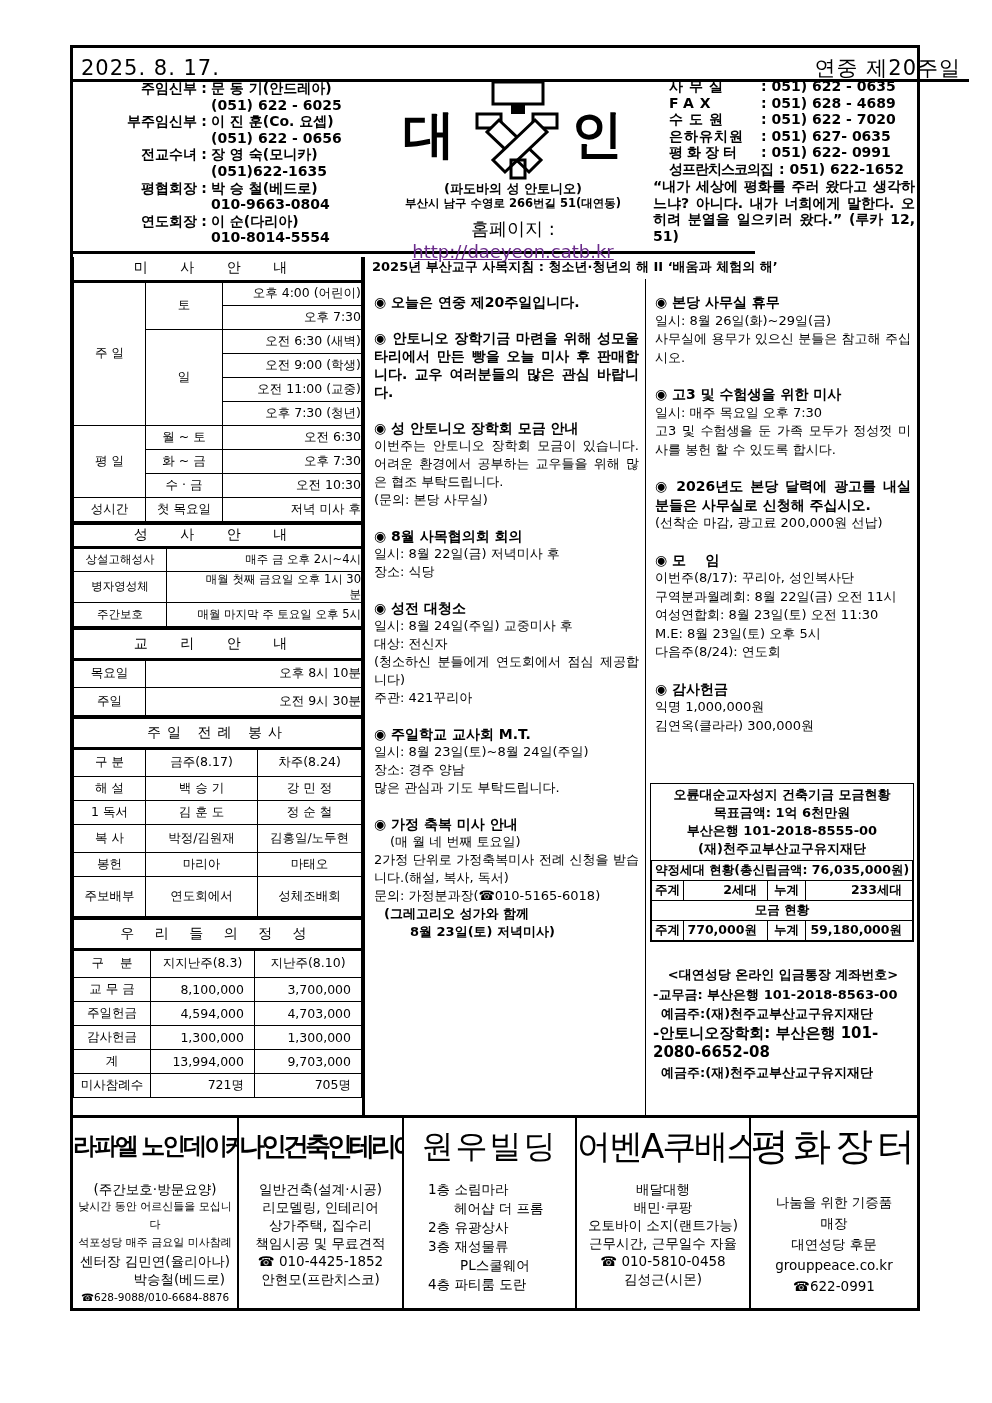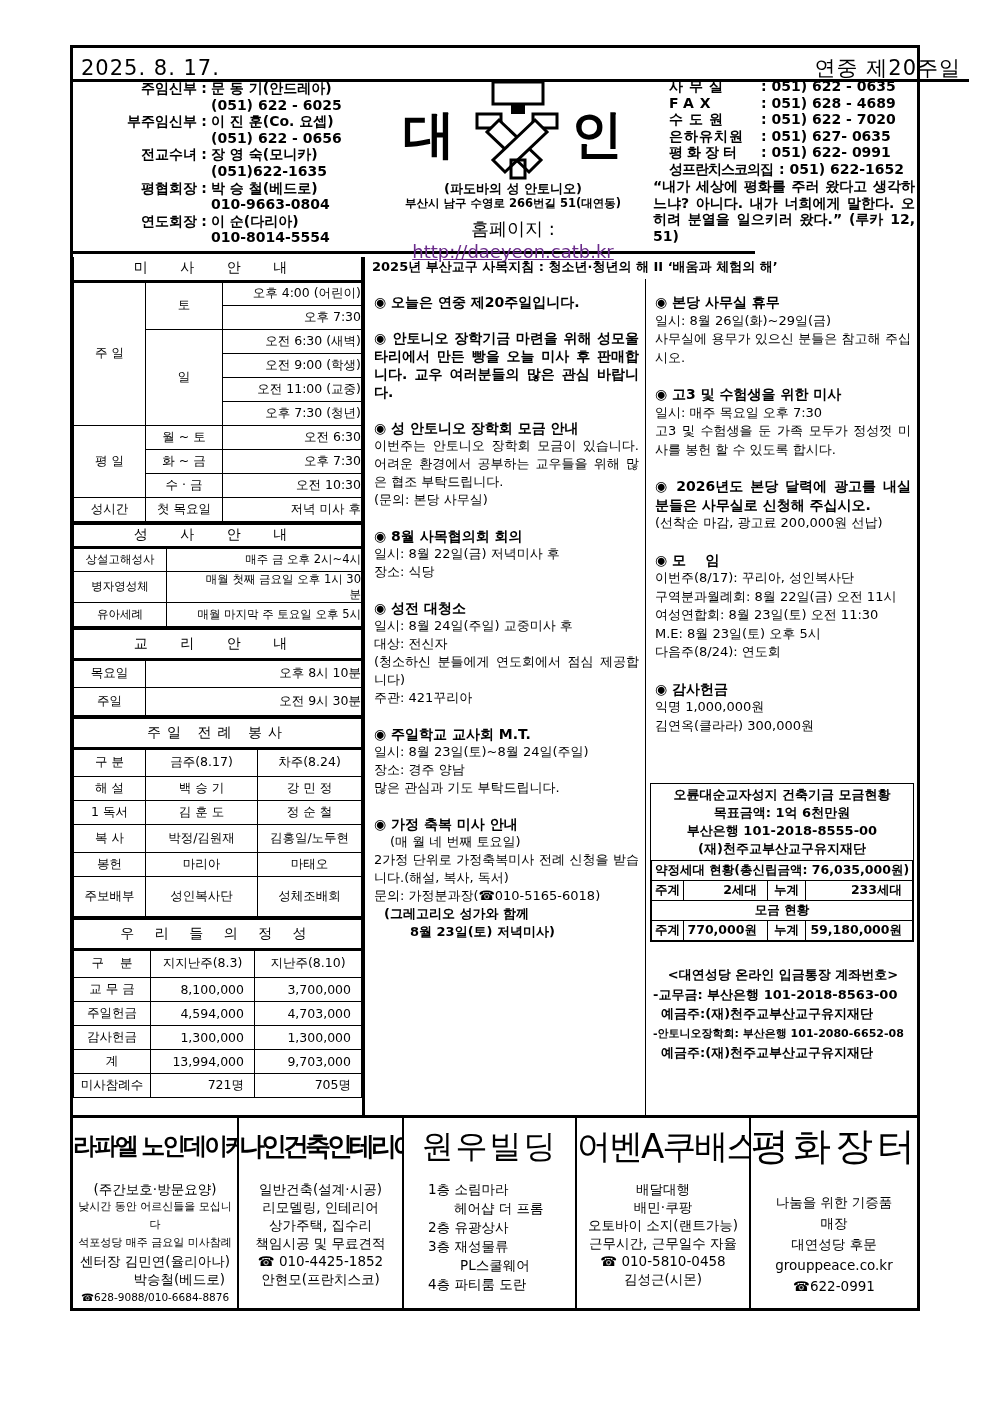--- a/index.html
+++ b/index.html
@@ -210,21 +210,21 @@
           </tr>
       <tr>
             <td style="width:93px;font-size:11.5px">상설고해성사</td>
             <td class="lft" style="font-size:11.5px">매주 금 오후 2시~4시</td>
           </tr>
       <tr>
             <td style="font-size:11.5px">병자영성체</td>
             <td class="lft" style="font-size:11.5px">매월 첫째 금요일 오후 1시 30분</td>
           </tr>
       <tr>
-            <td style="font-size:11.5px">유아세례</td>
+            <td style="font-size:11.5px">주간보호</td>
             <td class="lft" style="font-size:11.5px">매월 마지막 주 토요일  오후 5시</td>
           </tr>
     </tbody>
       </table>
 
     <table>
       <tbody>
           <tr>
             <td colspan="2" class="sectitle">교 리 안 내</td>
           </tr>
@@ -264,21 +264,21 @@
             <td>박정/김원재</td>
             <td>김홍일/노두현</td>
           </tr>
       <tr>
             <td style="height:24px">봉헌</td>
             <td>마리아</td>
             <td>마태오</td>
           </tr>
       <tr>
             <td style="height:40px">주보배부</td>
-            <td>성인복사단</td>
+            <td>연도회에서</td>
             <td>성체조배회</td>
           </tr>
     </tbody>
       </table>
 
     <table>
       <tbody>
           <tr>
             <td colspan="3" class="sectitle" style="letter-spacing:8px">우 리 들 의 정 성</td>
           </tr>
@@ -416,21 +416,21 @@
         <td class="num">59,180,000원</td>
       </tr>
     </tbody>
       </table>
   </div>
 
   <div class="accounts">
     <div style="text-align:center">&lt;대연성당 온라인 입금통장 계좌번호&gt;</div>
     <div>-교무금: 부산은행 101-2018-8563-00</div>
     <div style="padding-left:8px">예금주:(재)천주교부산교구유지재단</div>
-    <div style="font-size:11px">-안토니오장학회: 부산은행 101-2080-6652-08</div>
+    <div style="font-size:15px">-안토니오장학회: 부산은행 101-2080-6652-08</div>
     <div style="padding-left:8px">예금주:(재)천주교부산교구유지재단</div>
   </div>
 
   <div class="ads">
     <div class="ad" style="width:166px">
       <div class="name" style="font-size:24px;letter-spacing:-3px">라파엘 노인데이케어센터</div>
       <div class="body">
         <div>(주간보호·방문요양)</div>
         <div style="font-size:11px">낮시간 동안 어르신들을 모십니다</div>
         <div style="font-size:11px">석포성당 매주 금요일 미사참례</div>

